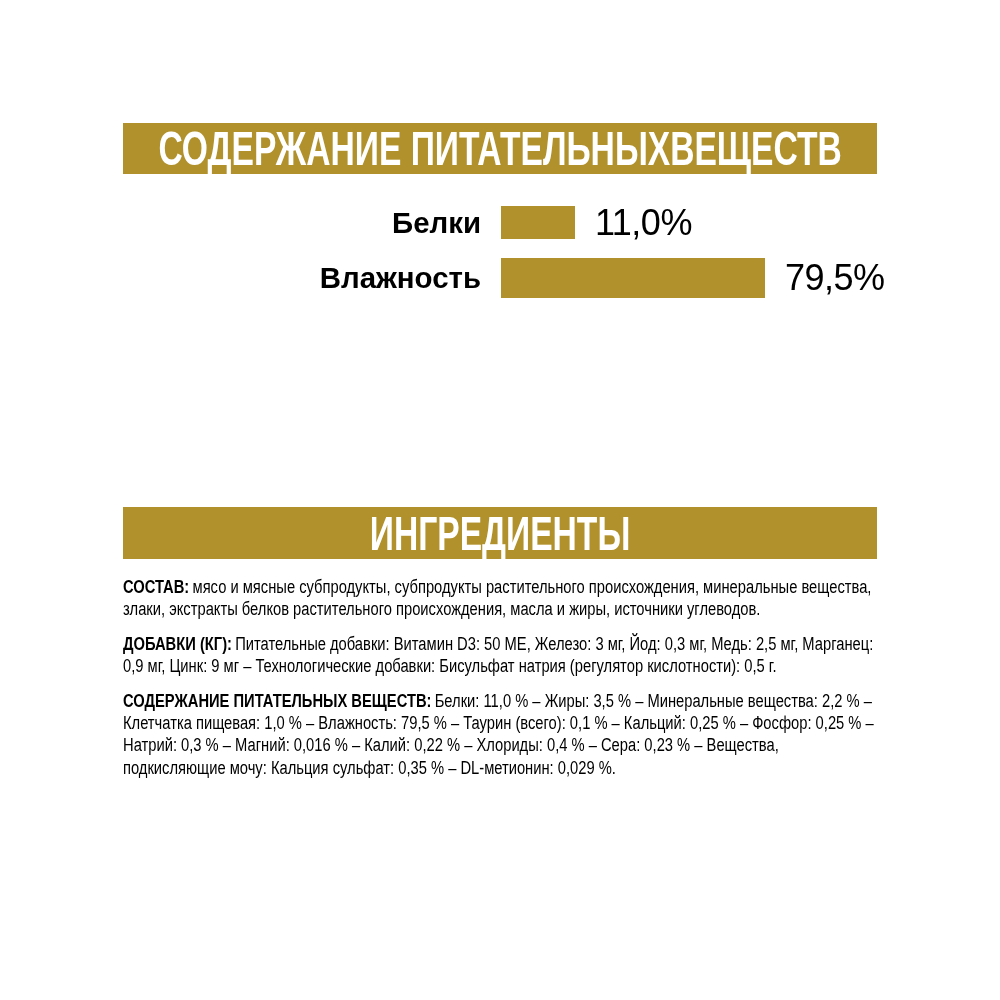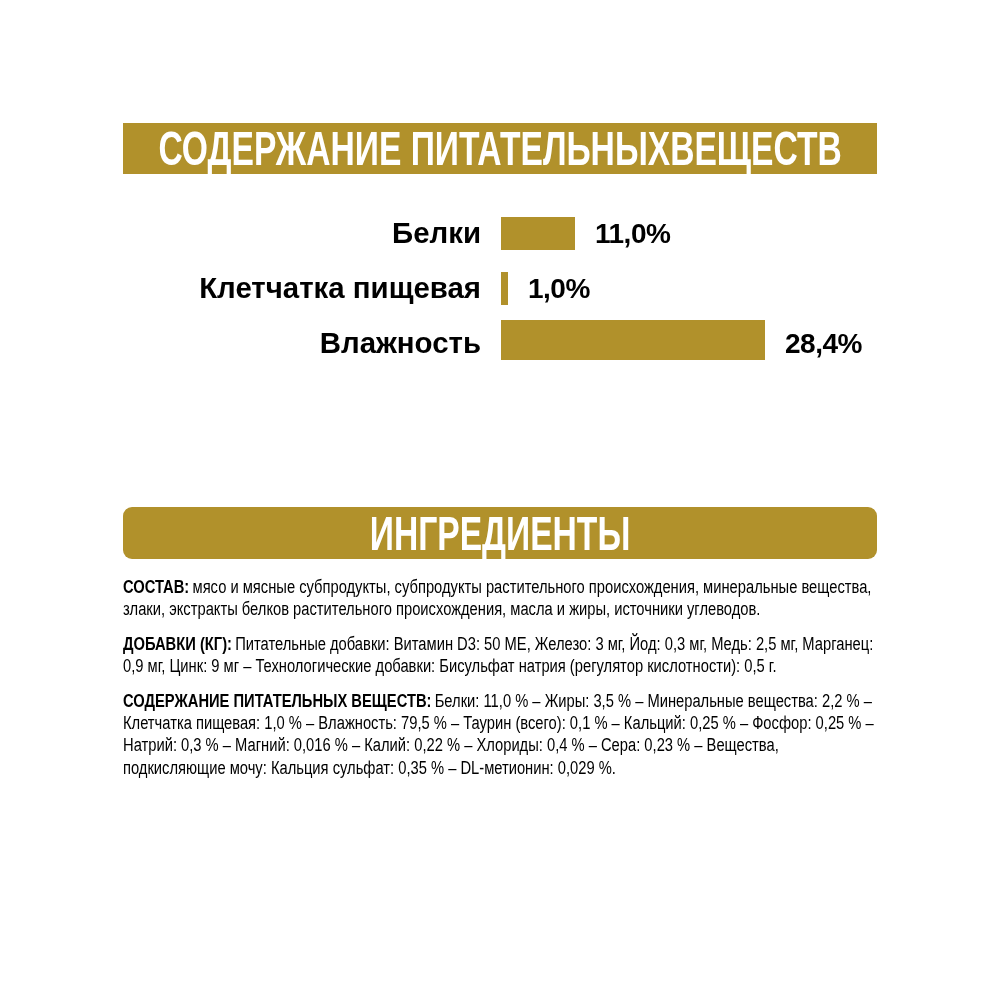--- a/index.html
+++ b/index.html
@@ -1,30 +1,30 @@
 <!DOCTYPE html>
 <html><head>
 <meta charset="utf-8">
 <style>
   html,body{margin:0;padding:0;background:#ffffff;}
   .page{position:relative;width:1000px;height:851px;background:#ffffff;overflow:hidden;
         font-family:"Liberation Sans", sans-serif;color:#000;}
 
   .banner{position:absolute;left:123px;width:754px;display:flex;align-items:center;justify-content:center;}
   .banner-nutrients{top:123px;height:51px;}
-  .banner-ingredients{top:507px;height:52px;border-radius:9px;}
+  .banner-ingredients{top:507px;height:52px;}
   .banner-text{display:inline-block;white-space:nowrap;color:#ffffff;font-weight:bold;
         font-size:48px;line-height:51px;transform:scaleX(0.70);transform-origin:center center;}
 
   .chart{position:absolute;left:123px;top:195px;width:754px;}
-  .crow{display:flex;align-items:flex-end;height:55px;}
+  .crow{display:flex;align-items:center;height:55px;}
   .clabel{width:358px;text-align:right;font-weight:bold;font-size:30px;letter-spacing:0px;
         white-space:nowrap;flex:none;transform:scaleX(0.98);transform-origin:right center;}
   .cbar{flex:none;margin-left:20px;border-radius:0;}
-  .cvalue{flex:none;margin-left:20px;font-weight:bold;font-size:28px;letter-spacing:-0.5px;white-space:nowrap;}
+  .cvalue{flex:none;margin-left:20px;font-weight:normal;font-size:36px;letter-spacing:-0.5px;white-space:nowrap;}
 
   .paras{position:absolute;left:123px;top:576px;width:922px;transform:scaleX(0.818);
         transform-origin:left top;font-size:18px;line-height:22.4px;letter-spacing:0px;}
   .paras p{margin:0 0 12px 0;}
   .paras b{font-weight:bold;margin-right:4px;}
 </style>
 </head>
 <body>
 
 <div class="page" style="background: rgb(255, 255, 255);">
@@ -33,28 +33,23 @@
     <span class="banner-text">СОДЕРЖАНИЕ ПИТАТЕЛЬНЫХВЕЩЕСТВ</span>
   </div>
 
   <div class="chart">
       <div class="crow">
         <span class="clabel">Белки</span>
         <span class="cbar" style="width: 74px; height: 33px; background: rgb(177, 145, 43);"></span>
         <span class="cvalue">11,0%</span>
       </div>
       <div class="crow">
-        <span class="clabel">Клетчатка пищевая</span>
-        <span class="cbar" style="width: 7px; height: 33px; background: rgb(177, 145, 43);"></span>
-        <span class="cvalue">1,0%</span>
-      </div>
-      <div class="crow">
         <span class="clabel">Влажность</span>
         <span class="cbar" style="width: 264px; height: 40px; background: rgb(177, 145, 43);"></span>
-        <span class="cvalue">28,4%</span>
+        <span class="cvalue">79,5%</span>
       </div>
     </div>
 
   <div class="banner banner-ingredients" style="background: rgb(177, 145, 43);">
     <span class="banner-text">ИНГРЕДИЕНТЫ</span>
   </div>
 
   <div class="paras">
     <p><b>СОСТАВ:</b><span>мясо и мясные субпродукты, субпродукты растительного происхождения, минеральные вещества, злаки, экстракты белков растительного происхождения, масла и жиры, источники углеводов.</span></p>
     <p><b>ДОБАВКИ (КГ):</b><span>Питательные добавки: Витамин D3: 50 МЕ, Железо: 3 мг, Йод: 0,3 мг, Медь: 2,5 мг, Марганец: 0,9 мг, Цинк: 9 мг – Технологические добавки: Бисульфат натрия (регулятор кислотности): 0,5 г.</span></p>

